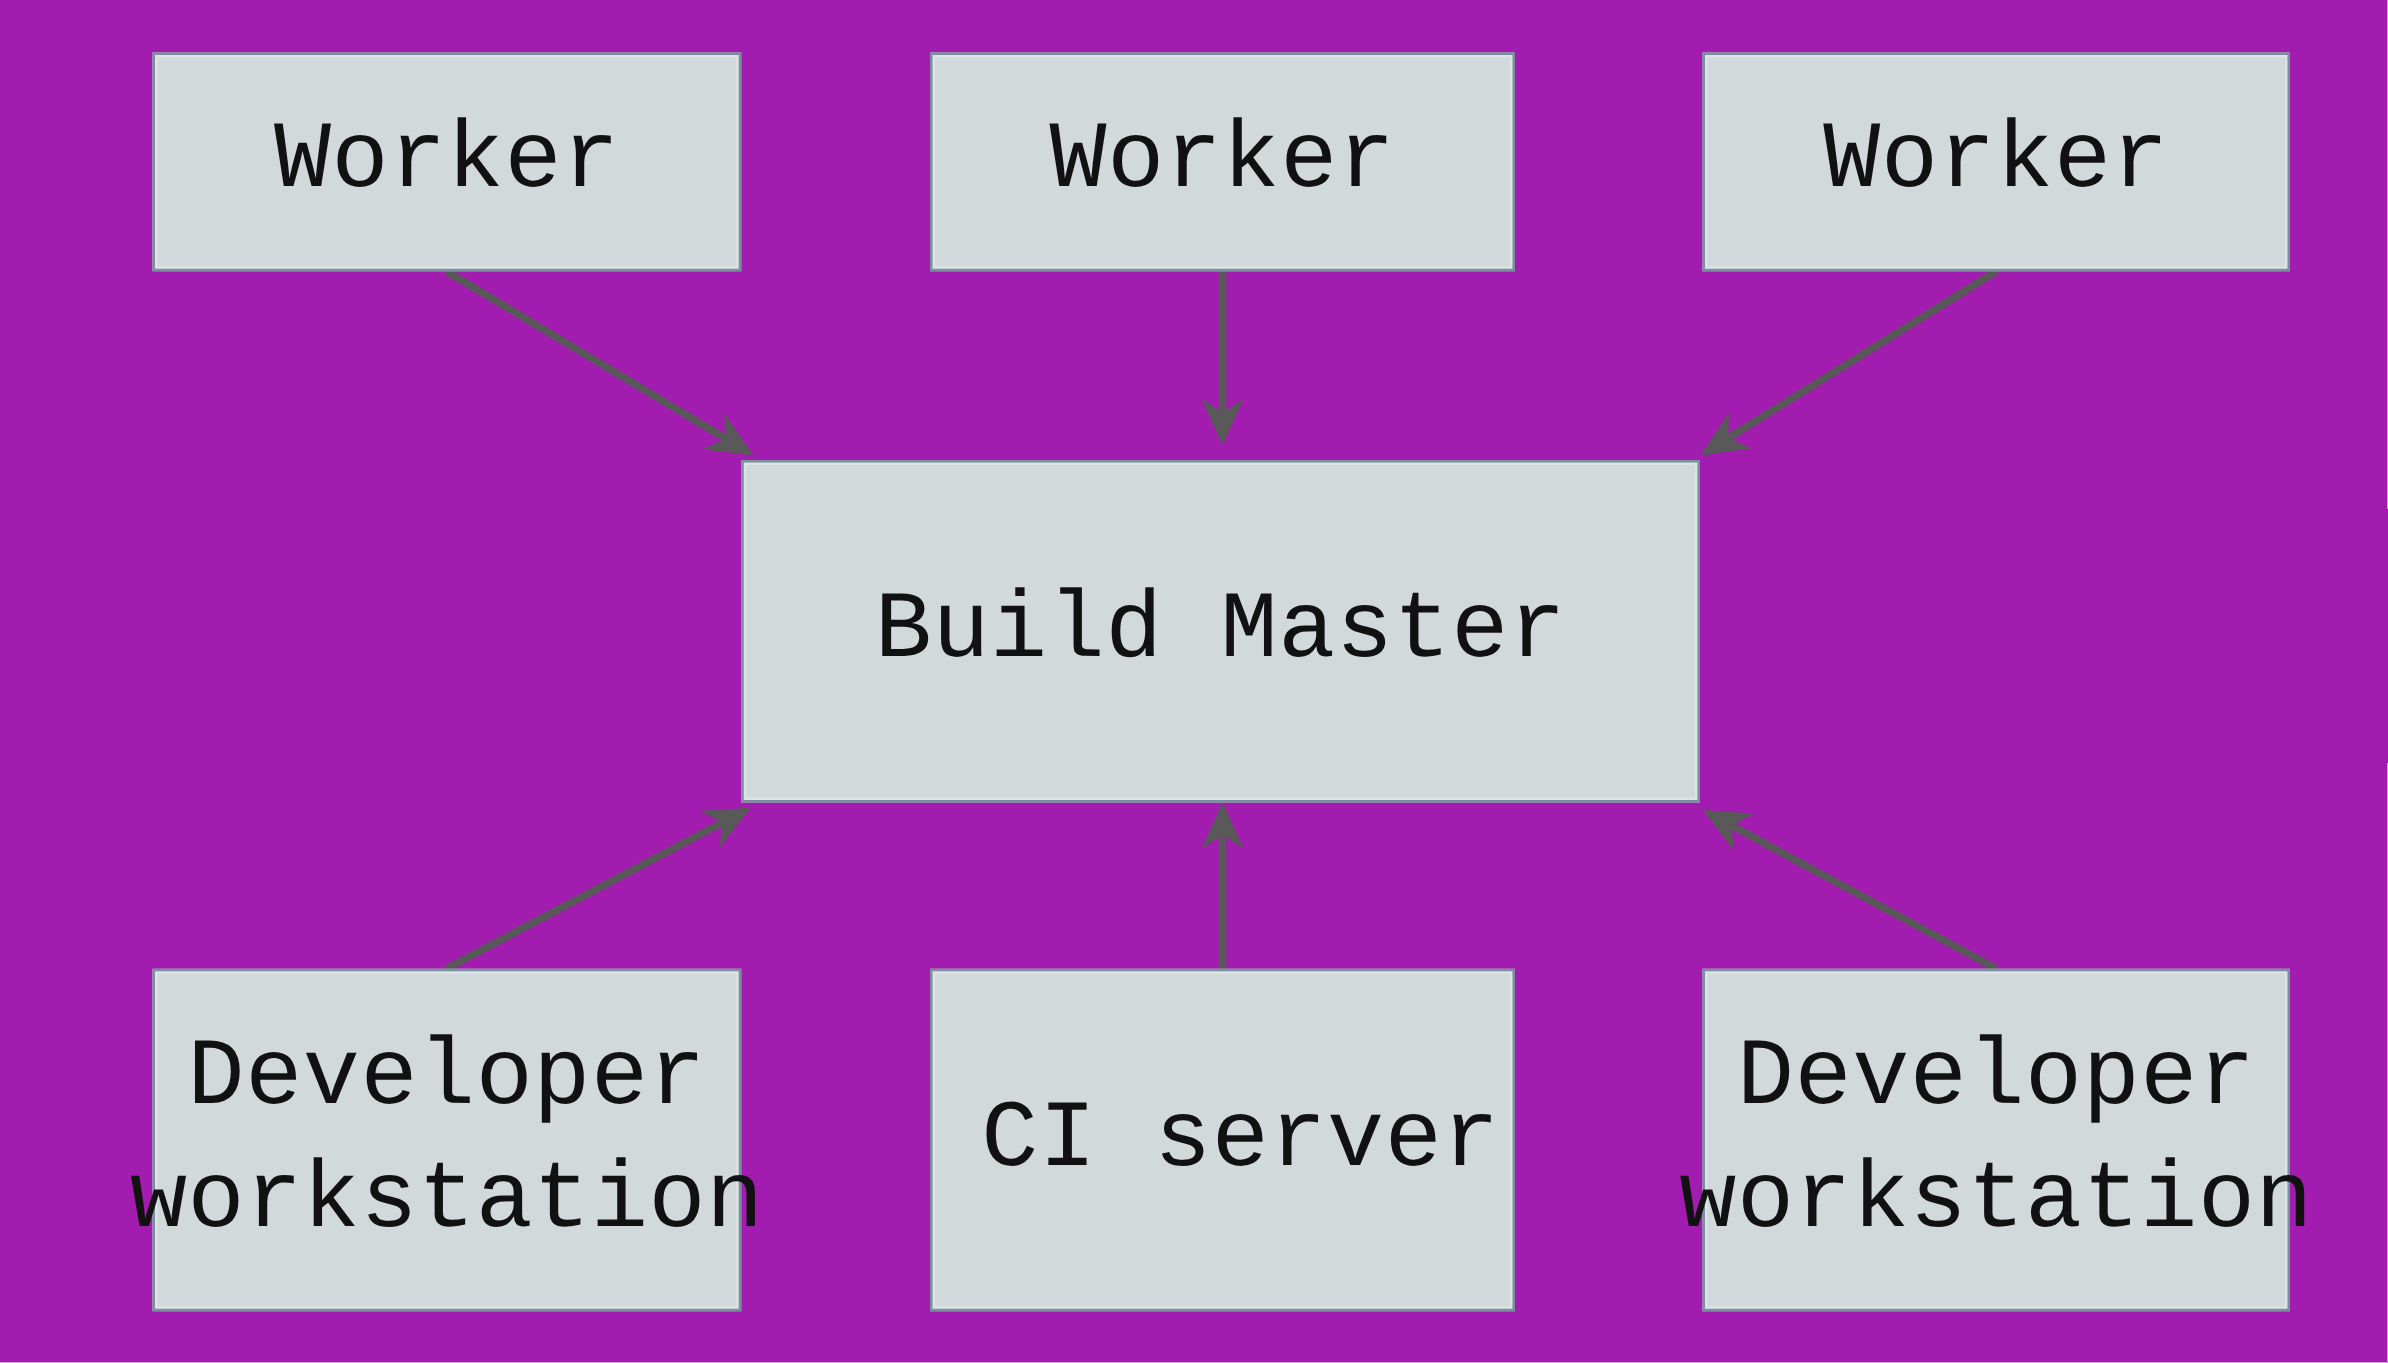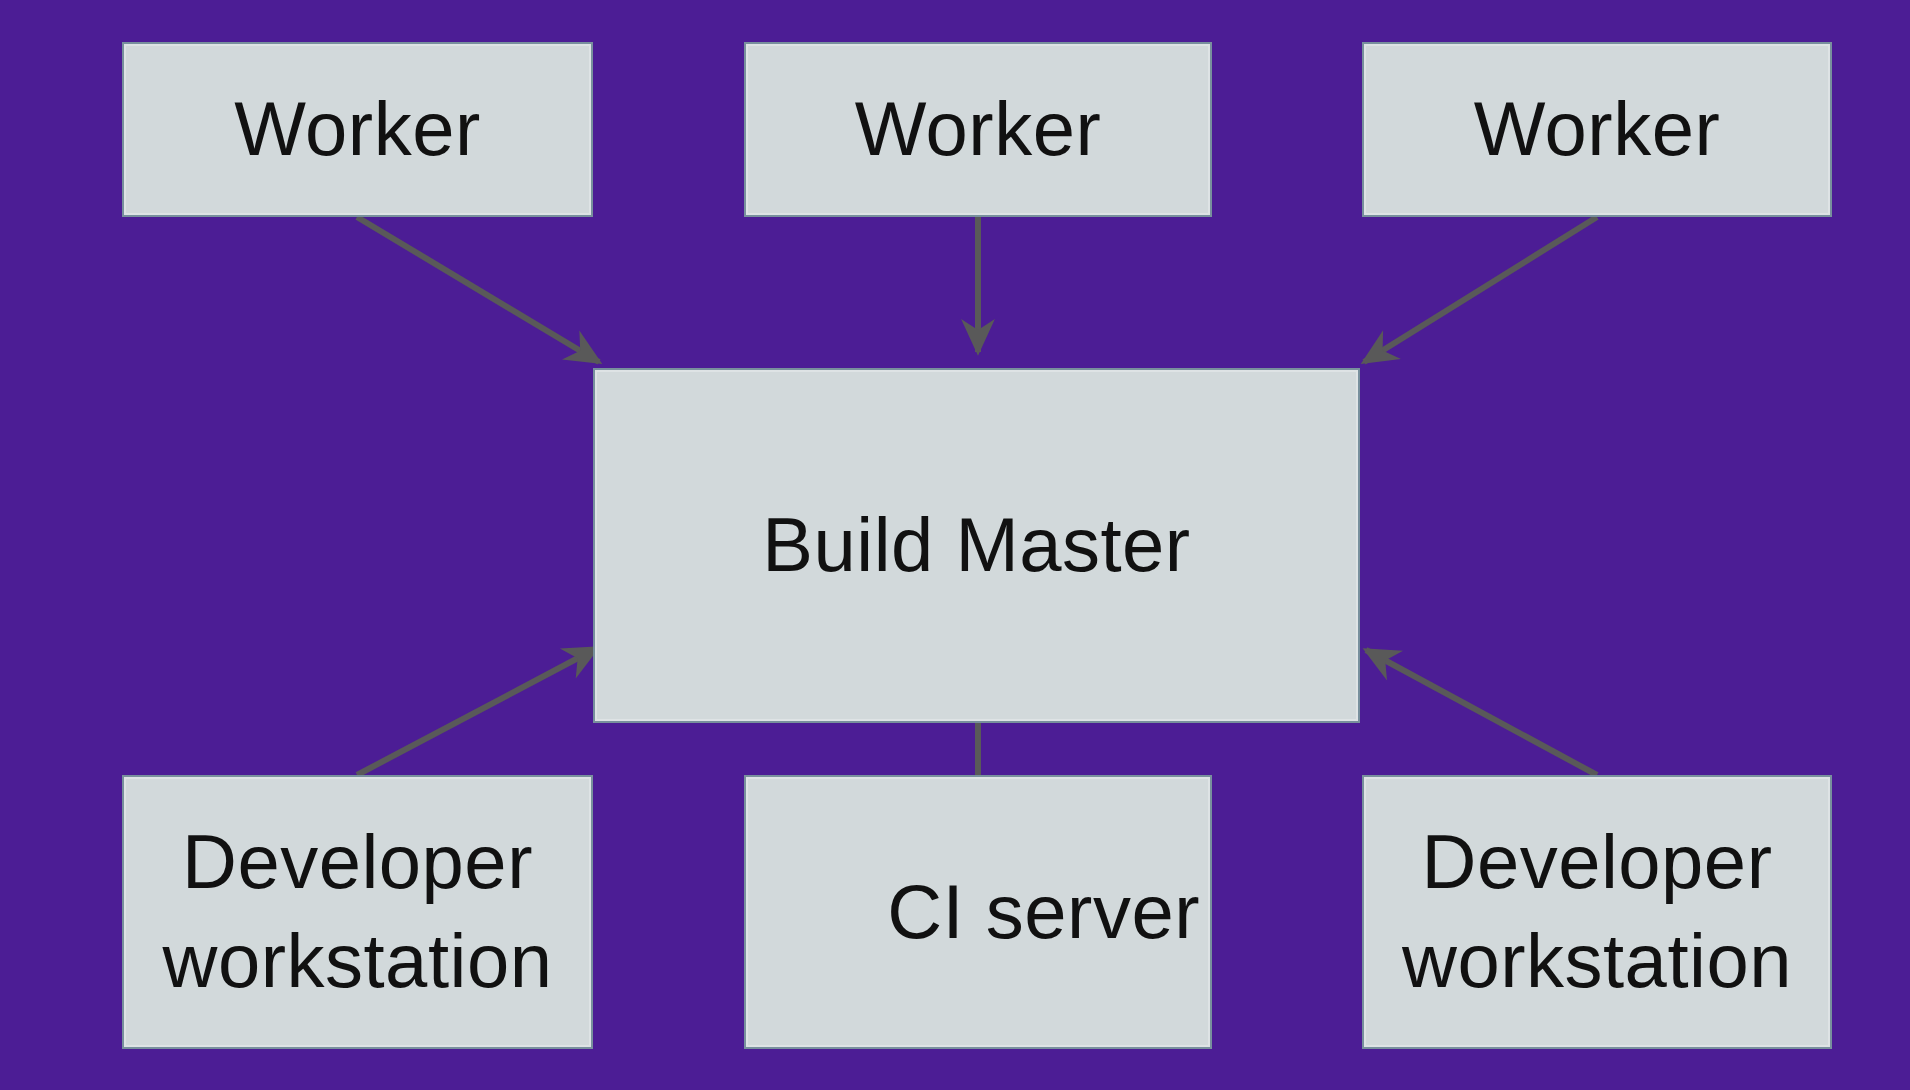--- a/index.html
+++ b/index.html
@@ -4,23 +4,23 @@
 <style>
   html, body {
     margin: 0;
     padding: 0;
     background: #ffffff;
   }
   .canvas {
     position: relative;
     width: 1910px;
     height: 1090px;
-    background: #4c1d95;
+    background: #a21caf;
     overflow: hidden;
-    font-family: Liberation Sans, sans-serif;
+    font-family: Liberation Mono, monospace;
   }
   #edges-layer {
     position: absolute;
     left: 0;
     top: 0;
     width: 1910px;
     height: 1090px;
     display: block;
     pointer-events: none;
   }
@@ -65,21 +65,21 @@
   <div id="nodes-layer">
       <div class="node" style="left: 122px; top: 42px; width: 471px; height: 175px; background: rgb(210, 217, 219); border-color: rgb(120, 144, 157);">
         <div class="label" style="color: rgb(17, 17, 17);">Worker</div>
       </div>
       <div class="node" style="left: 744px; top: 42px; width: 468px; height: 175px; background: rgb(210, 217, 219); border-color: rgb(120, 144, 157);">
         <div class="label" style="color: rgb(17, 17, 17);">Worker</div>
       </div>
       <div class="node" style="left: 1362px; top: 42px; width: 470px; height: 175px; background: rgb(210, 217, 219); border-color: rgb(120, 144, 157);">
         <div class="label" style="color: rgb(17, 17, 17);">Worker</div>
       </div>
-      <div class="node" style="left: 593px; top: 368px; width: 767px; height: 355px; background: rgb(210, 217, 219); border-color: rgb(120, 144, 157);">
+      <div class="node" style="left: 593px; top: 368px; width: 767px; height: 274px; background: rgb(210, 217, 219); border-color: rgb(120, 144, 157);">
         <div class="label" style="color: rgb(17, 17, 17);">Build Master</div>
       </div>
       <div class="node" style="left: 122px; top: 775px; width: 471px; height: 274px; background: rgb(210, 217, 219); border-color: rgb(120, 144, 157);">
         <div class="label" style="color: rgb(17, 17, 17);">Developer workstation</div>
       </div>
       <div class="node" style="left: 744px; top: 775px; width: 468px; height: 274px; background: rgb(210, 217, 219); border-color: rgb(120, 144, 157); justify-content: flex-end;">
         <div class="label" style="color: rgb(17, 17, 17);">CI server</div>
       </div>
       <div class="node" style="left: 1362px; top: 775px; width: 470px; height: 274px; background: rgb(210, 217, 219); border-color: rgb(120, 144, 157);">
         <div class="label" style="color: rgb(17, 17, 17);">Developer workstation</div>

